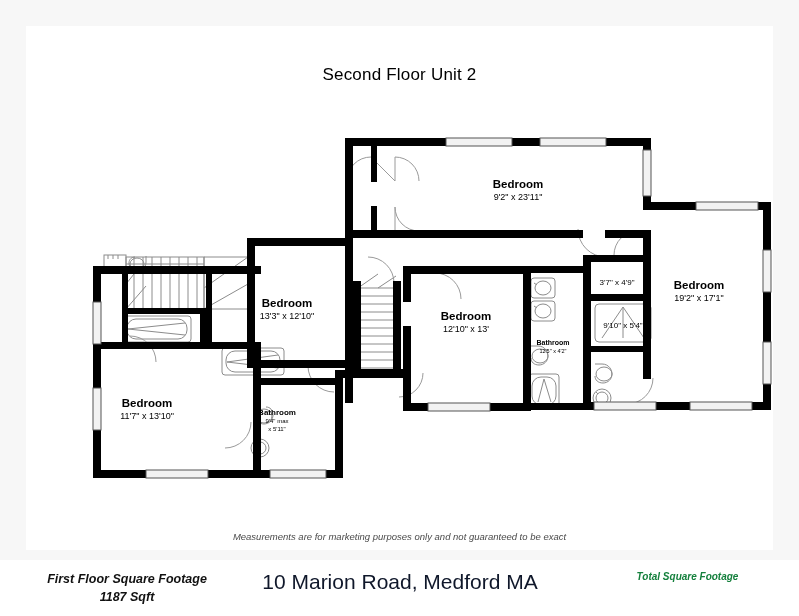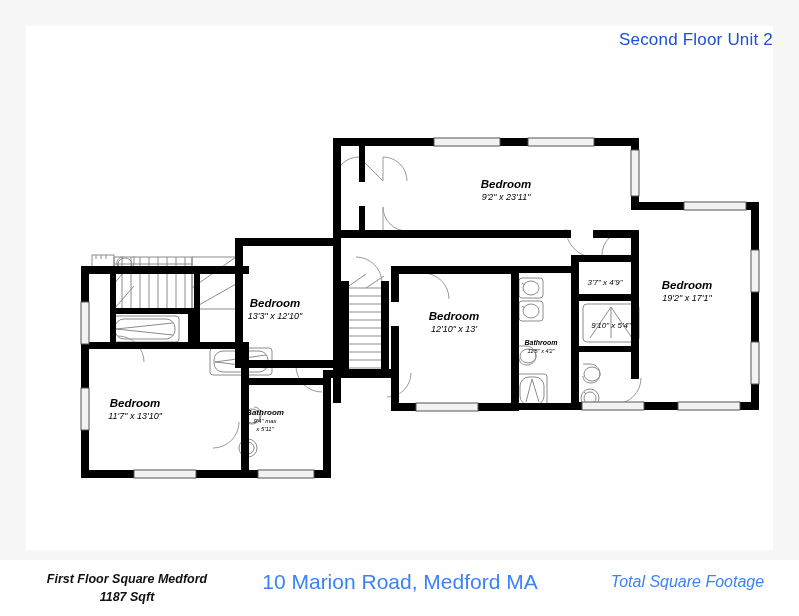--- a/index.html
+++ b/index.html
@@ -1,31 +1,31 @@
 <!DOCTYPE html>
 <html><head>
 <meta charset="utf-8">
 <style>
   html,body{margin:0;padding:0;background:#ffffff;}
   body{width:799px;height:616px;font-family:"Liberation Sans",sans-serif;overflow:hidden;}
   #page{position:relative;width:799px;height:616px;background:#f7f7f7;}
   #sheet{position:absolute;left:26px;top:26px;width:747px;height:524px;background:#ffffff;}
-  #plan-title{position:absolute;left:0;top:4px;width:747px;text-align:right;
-    font-size:17px;color:#1d4ed8;letter-spacing:.2px;}
+  #plan-title{position:absolute;left:0;top:39px;width:747px;text-align:center;
+    font-size:17px;color:#000000;letter-spacing:.2px;}
   #disclaimer{position:absolute;left:0;top:505px;width:747px;text-align:center;
     font-size:9.5px;font-style:italic;color:#4a4a4a;}
   #footer{position:absolute;left:0;top:560px;width:799px;height:56px;background:#ffffff;}
   #foot-left{position:absolute;left:12px;top:10px;width:230px;text-align:center;
     font-size:12.5px;font-weight:bold;font-style:italic;color:#111;line-height:1.45;}
   #foot-center{position:absolute;left:232px;top:10px;width:336px;text-align:center;
-    font-size:21px;color:#3b82f6;}
+    font-size:21px;color:#0f172a;}
   #foot-right{position:absolute;left:580px;top:10px;width:215px;text-align:center;
-    font-size:16px;font-weight:normal;font-style:italic;color:#3b82f6;line-height:1.45;}
+    font-size:10px;font-weight:bold;font-style:italic;color:#15803d;line-height:1.45;}
   .fl{display:block;}
-  #canvas-wrap{position:absolute;left:4px;top:0;width:747px;height:524px;font-style:italic;}
+  #canvas-wrap{position:absolute;left:16px;top:0;width:747px;height:524px;}
   svg{display:block;}
   .lbl-name{font-family:"Liberation Sans",sans-serif;font-weight:bold;fill:#000;}
   .lbl-dim{font-family:"Liberation Sans",sans-serif;fill:#000;}
 </style>
 </head>
 <body>
 
 <div id="page">
 
   <div id="sheet">
@@ -310,26 +310,27 @@
 
           <g>
             <text class="lbl-dim" x="581" y="302" font-size="8" text-anchor="middle">9'10" x 5'4"</text>
           </g>
 
         </g>
 
       </svg>
     </div>
 
+    <div id="disclaimer">Measurements are for marketing purposes only and not guaranteed to be exact</div>
 
   </div>
 
   <div id="footer">
     <div id="foot-left">
-      <span class="fl">First Floor Square Medford</span>
+      <span class="fl">First Floor Square Footage</span>
       <span class="fl">1187 Sqft</span>
     </div>
     <div id="foot-center">10 Marion Road, Medford MA</div>
     <div id="foot-right">
       <span class="fl">Total Square Footage</span>
     </div>
   </div>
 
 </div>
 

